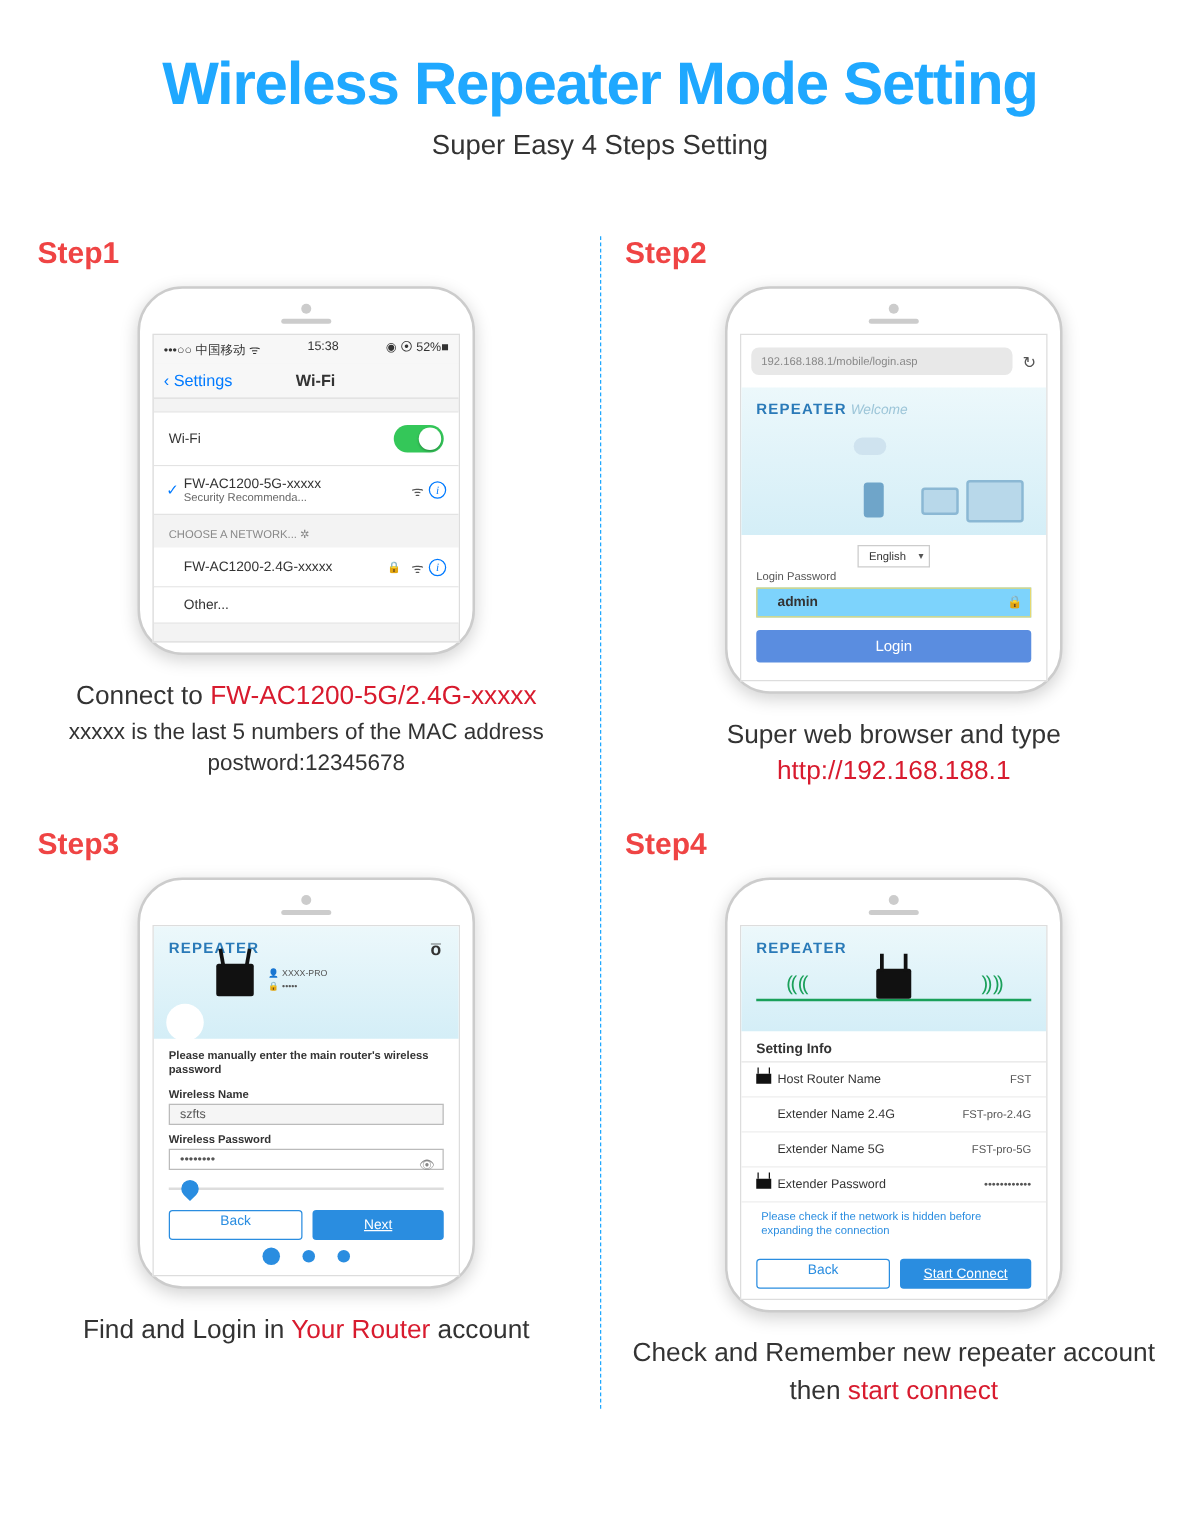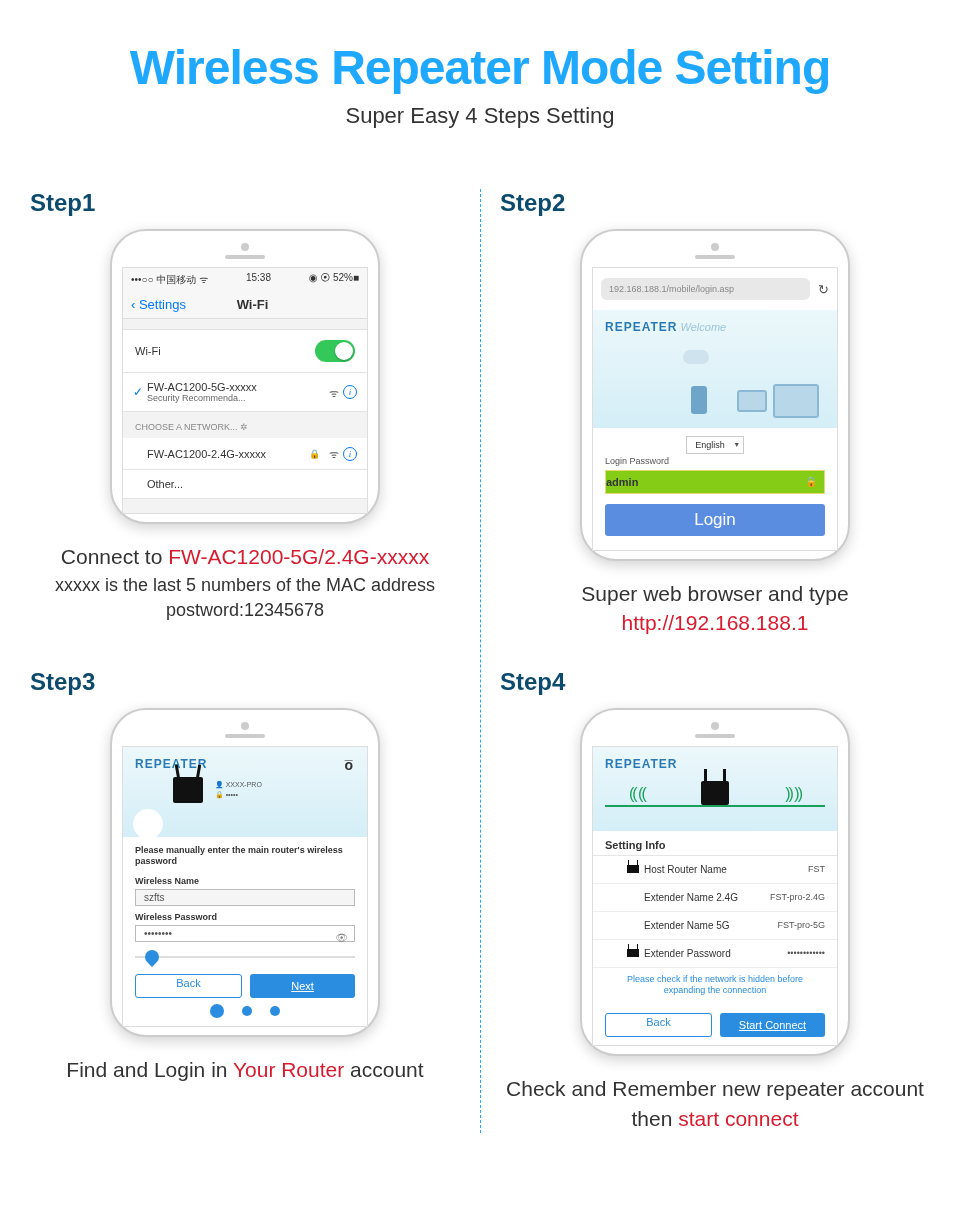--- a/index.html
+++ b/index.html
@@ -35,21 +35,21 @@
     position: absolute;
     left: 50%;
     top: 0;
     bottom: 0;
     border-left: 1px dashed #1fa8ff;
   }
   .step { }
   .step-label {
     font-size: 24px;
     font-weight: 600;
-    color: #0c4a6e;
+    color: #ef4444;
     margin-bottom: 12px;
   }
   .phone-wrap {
     display: flex;
     justify-content: center;
     margin-bottom: 18px;
   }
   .phone {
     width: 270px;
     border: 2px solid #ccc;
@@ -171,27 +171,27 @@
     width:46px; height:34px; background:#b8d8ea; border:2px solid #8bb8d4; border-radius:3px;
   }
   .lang-row { display:flex; justify-content:center; padding:8px 10px 0; }
   .lang-select {
     border:1px solid #ccc; font-size:9px; padding:3px 18px 3px 8px;
     background:#fff; position:relative;
   }
   .lang-select::after { content:"▾"; position:absolute; right:4px; top:3px; font-size:8px; color:#555;}
   .login-label { font-size: 9px; color:#555; padding: 2px 12px; }
   .login-input {
-    margin: 2px 12px; background:#84cc16; border:1px solid #e6d870;
-    padding: 5px 0; font-weight:700; font-size:11px; position:relative;
+    margin: 2px 12px; background:#7dd3fc; border:1px solid #e6d870;
+    padding: 5px 16px; font-weight:700; font-size:11px; position:relative;
   }
   .login-input .lock { position:absolute; right:6px; top:5px; font-size:10px; color:#555;}
   .login-btn {
     margin: 10px 12px 14px; background:#5a8de0; color:#fff; text-align:center;
-    padding: 6px 0; border-radius:3px; font-size:17px;
+    padding: 6px 0; border-radius:3px; font-size:12px;
   }
   
   .rep-head3 {
     background: linear-gradient(#ecf8fb,#d4eef7);
     padding: 10px 12px 6px; position:relative; height:90px;
   }
   .router-ic {
     position:absolute; left:50px; top:30px; width:30px; height:26px; background:#111; border-radius:2px;
   }
   .router-ic::before,.router-ic::after{
@@ -250,27 +250,27 @@
   }
   .router4::before,.router4::after{
     content:""; position:absolute; top:-12px; width:3px; height:14px; background:#111;
   }
   .router4::before{left:3px;} .router4::after{right:3px;}
   .info-h { font-weight:700; font-size:11px; padding:8px 12px 4px; border-bottom:1px solid #e5e5e5;}
   .info-row {
     display:flex; justify-content:space-between; align-items:center;
     padding:8px 12px; border-bottom:1px solid #eee; font-size:10px;
   }
-  .info-row .k { color:#333; display:flex; align-items:center; gap:5px;margin-left:22px;}
+  .info-row .k { color:#333; display:flex; align-items:center; gap:5px;}
   .info-row .v { color:#555; font-size:9px;}
   .rtr-ic-sm { width:12px; height:8px; background:#111; display:inline-block; position:relative;}
   .rtr-ic-sm::before,.rtr-ic-sm::after{content:"";position:absolute;top:-5px;width:1px;height:5px;background:#111;}
   .rtr-ic-sm::before{left:1px;} .rtr-ic-sm::after{right:1px;}
   .note {
-    color:#2a8de0; font-size:9px; text-align:center; padding:6px 16px; line-height:1.3;
+    color:#2a8de0; font-size:9px; text-align:left; padding:6px 16px; line-height:1.3;
   }
   
   .caption {
     text-align: center;
     font-size: 21px;
     color: #333;
     line-height: 1.4;
   }
   .caption .red { color: #d81b2e; }
   .caption-sub {

